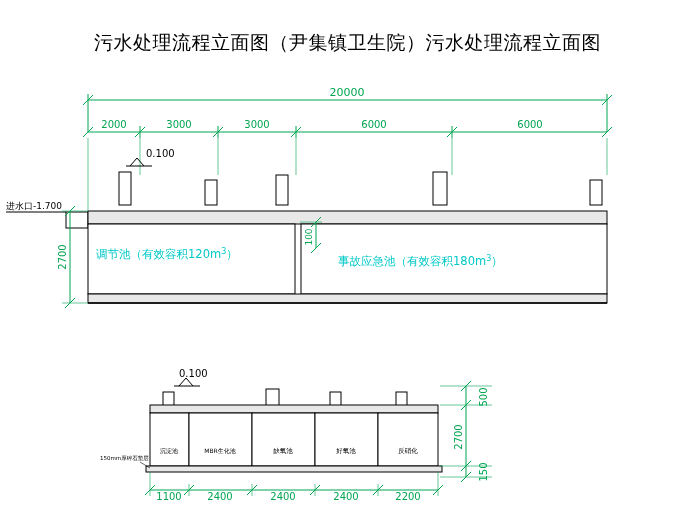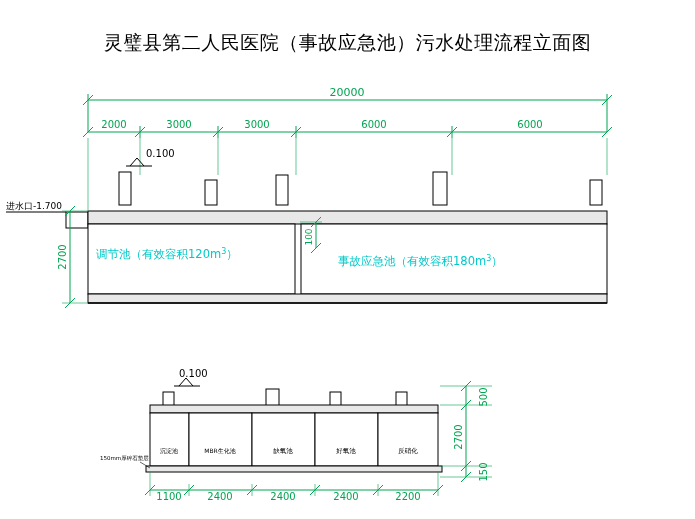--- a/index.html
+++ b/index.html
@@ -22,21 +22,21 @@
     white-space:nowrap;
   }
   svg{position:absolute;left:0;top:0;}
   text{font-family:"DejaVu Sans","Liberation Sans",sans-serif;}
 </style>
 </head>
 <body>
 
 <div id="stage">
 
-  <div class="title">灵璧县第二人民医院（事故应急池）污水处理流程立面图</div>
+  <div class="title">污水处理流程立面图（尹集镇卫生院）污水处理流程立面图</div>
 
   <svg width="695" height="519">
 
     <g>
 
       <g>
         <line x1="88" y1="100" x2="607" y2="100" stroke="#00a550" stroke-width="1"></line>
         <line x1="88" y1="94" x2="88" y2="132" stroke="#00a550" stroke-width="1"></line>
         <line x1="607" y1="94" x2="607" y2="132" stroke="#00a550" stroke-width="1"></line>
         <line x1="83" y1="105" x2="93" y2="95" stroke="#00a550" stroke-width="1"></line>

